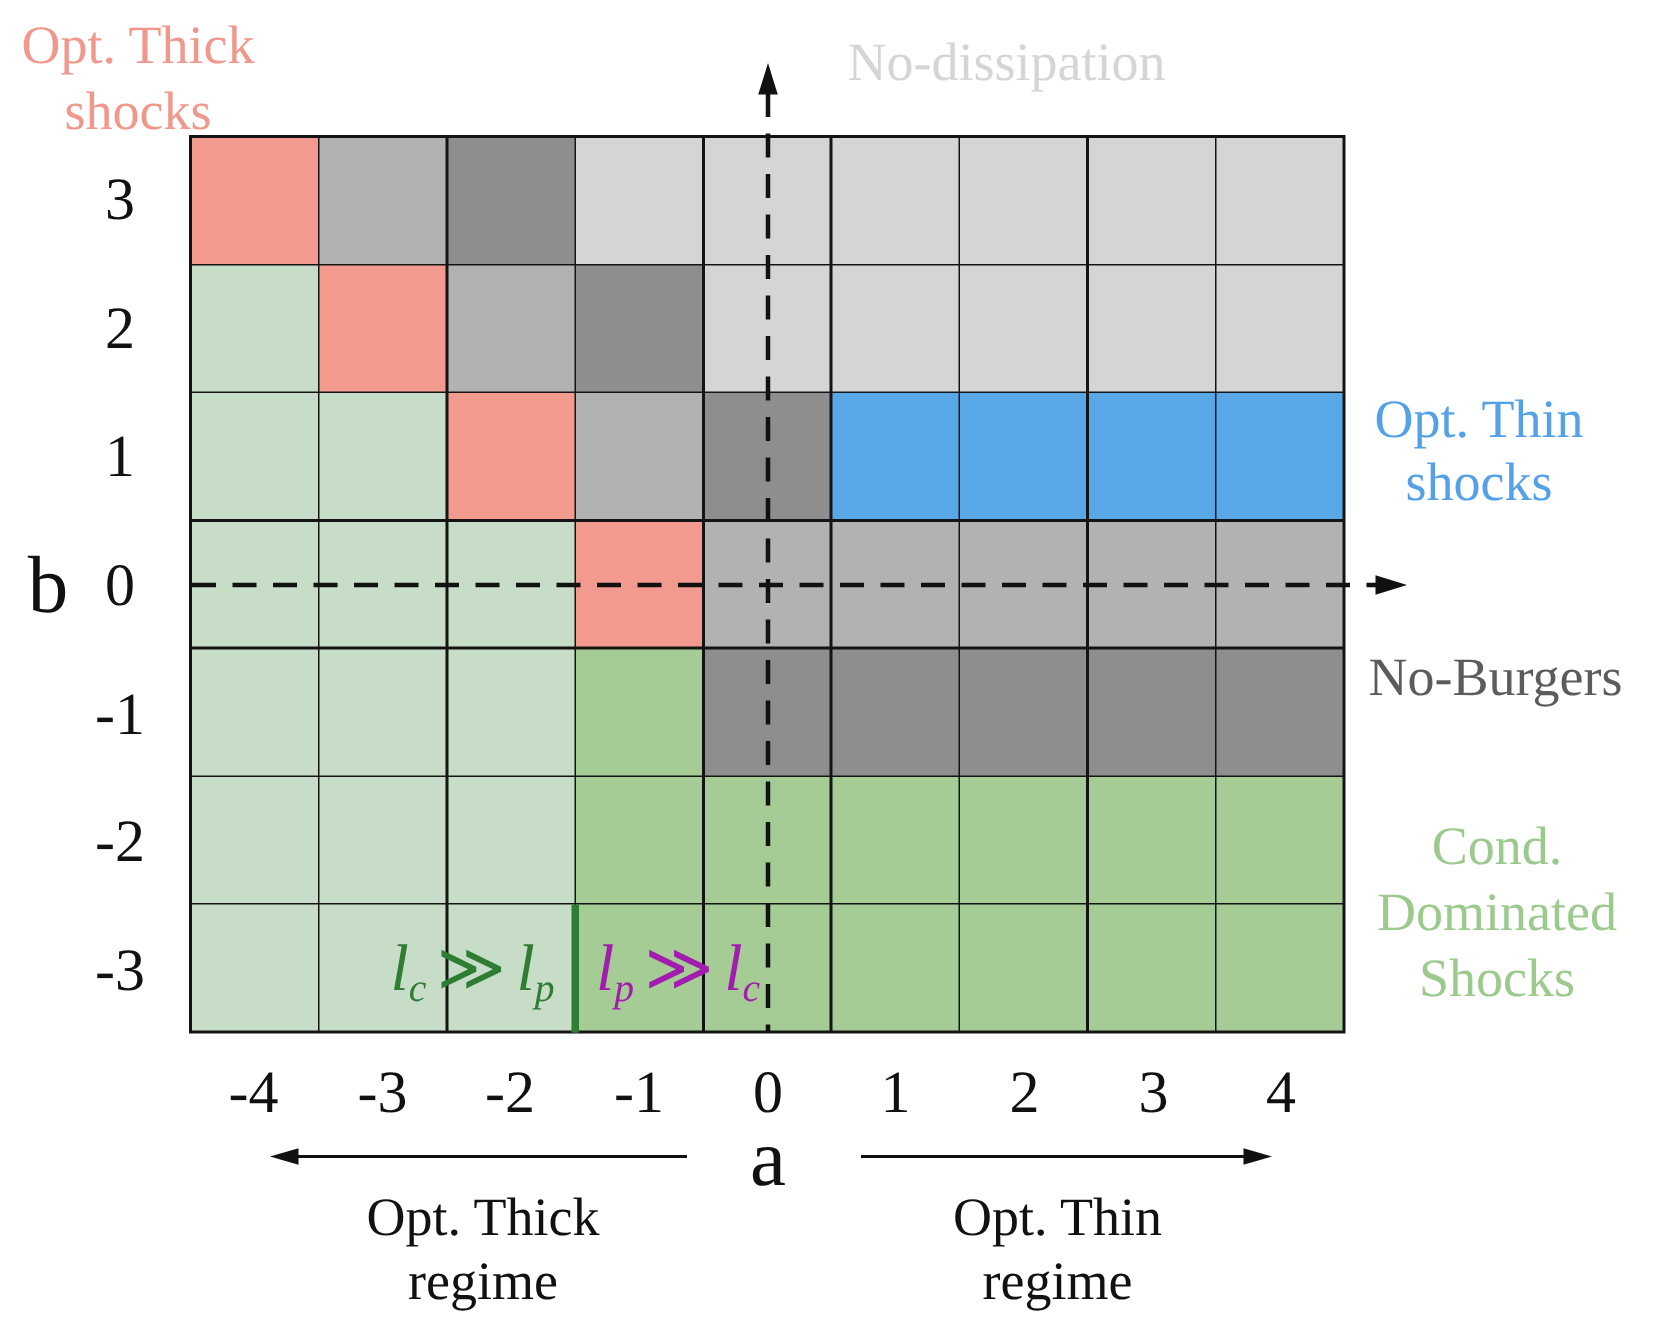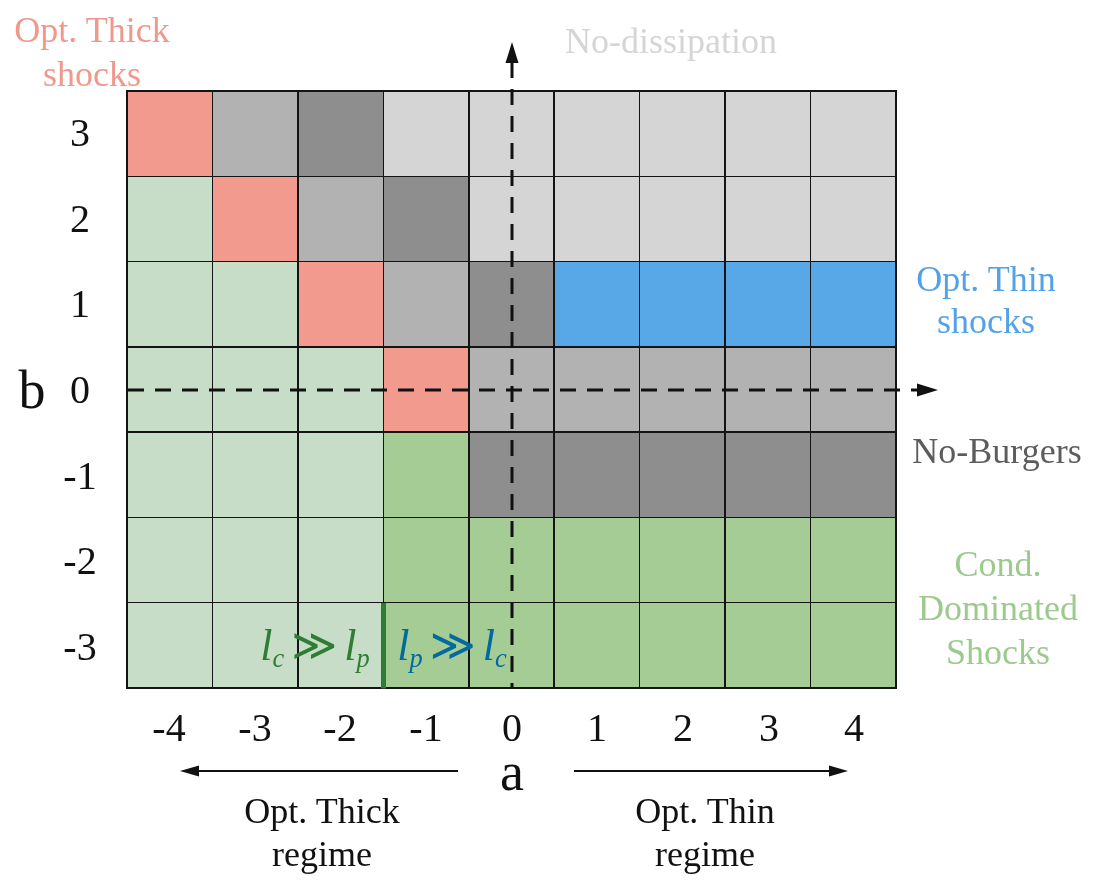--- a/index.html
+++ b/index.html
@@ -168,21 +168,21 @@
 
   <div class="lbl lbl-thinregime" style="color: rgb(17, 17, 17);">
     <div>Opt. Thin</div>
     <div>regime</div>
   </div>
 
   <div class="math math-left" style="color: rgb(46, 125, 51);">
     <i>l</i><span class="msub">c</span><span class="mop">≫</span><i>l</i><span class="msub">p</span>
   </div>
 
-  <div class="math math-right" style="color: #0369a1;">
+  <div class="math math-right" style="color: #a21caf;">
     <i>l</i><span class="msub">p</span><span class="mop">≫</span><i>l</i><span class="msub">c</span>
   </div>
 
   <svg class="overlay" width="1102" height="882" viewBox="0 0 1102 882">
 
     <g>
       <line x1="512" y1="62" x2="512" y2="688" stroke="#111" stroke-width="3" stroke-dasharray="16 11"></line>
       <polygon points="512,42 505.5,63 518.5,63" fill="#111"></polygon>
     </g>
 

